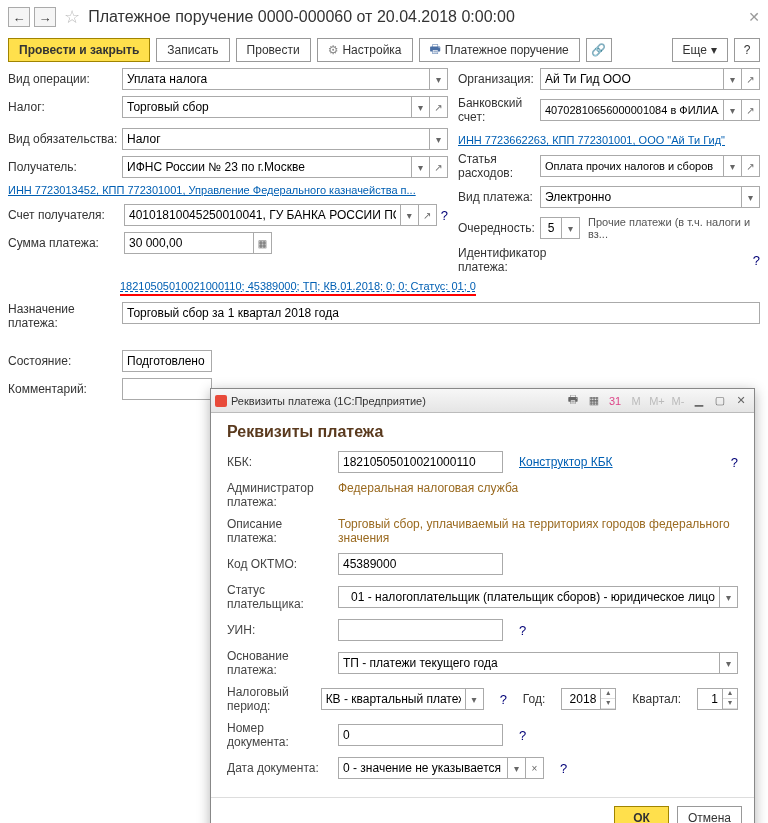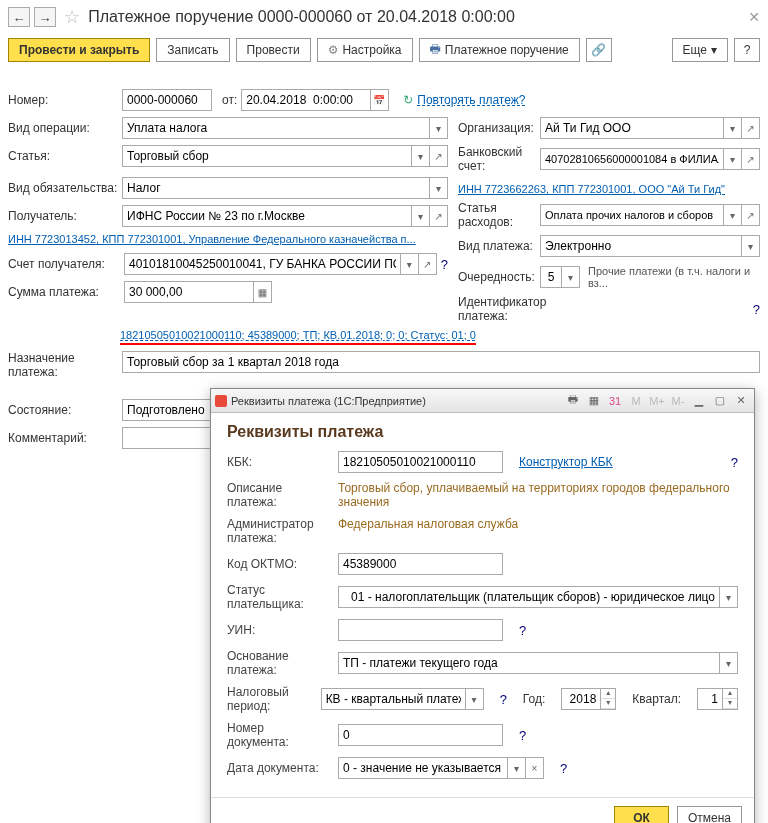--- a/index.html
+++ b/index.html
@@ -28,21 +28,21 @@
     justify-content: center;
     font-size: 13px;
   }
   .star-icon { color: #bbb; font-size: 18px; margin: 0 4px; }
   .title { font-size: 16px; font-weight: normal; flex: 1; }
   .close-x { color: #999; font-size: 14px; margin-left:auto; }
   .toolbar {
     display: flex;
     align-items: center;
     gap: 6px;
-    margin-bottom: 27px;
+    margin-bottom: 6px;
   }
   .btn {
     border: 1px solid #999;
     background: #fff;
     padding: 3px 10px;
     height: 24px;
     display: inline-flex;
     align-items: center;
     gap: 4px;
     font-size: 12px;
@@ -174,44 +174,32 @@
     <span class="btn">
         <span class="printer">🖶</span>
         <span>Платежное поручение</span>
       </span>
     <span class="btn btn-icon" style="color:#3a7;">🔗</span>
     <span style="flex:1"></span>
     <span class="btn"><span>Еще</span> ▾</span>
     <span class="btn btn-icon">?</span>
   </div>
 
-  <div class="row">
-    <span class="lbl lbl-110">Номер:</span>
-    <input class="fld" style="width: 90px;" value="0000-000060">
-    <span class="lbl" style="margin-left:6px">от:</span>
-    <div class="combo">
-      <input class="fld" style="width: 130px;" value="20.04.2018  0:00:00">
-      <span class="combo-btn">📅</span>
-    </div>
-    <span style="width:6px"></span>
-    <span style="color:#3a7">↻</span>
-    <span class="link">Повторять платеж?</span>
-  </div>
 
   <div class="two-col">
     <div class="col-l">
       <div class="row">
         <span class="lbl lbl-110">Вид операции:</span>
         <div class="combo" style="flex:1">
           <input class="fld" style="flex: 1 1 0%;" value="Уплата налога">
           <span class="combo-btn">▾</span>
         </div>
       </div>
       <div class="row">
-        <span class="lbl lbl-110">Статья:</span>
+        <span class="lbl lbl-110">Налог:</span>
         <div class="combo" style="flex:1">
           <input class="fld" style="flex: 1 1 0%;" value="Торговый сбор">
           <span class="combo-btn">▾</span>
           <span class="combo-btn">↗</span>
         </div>
       </div>
       <div class="row" style="margin-top:10px">
         <span class="lbl lbl-110">Вид обязательства:</span>
         <div class="combo" style="flex:1">
           <input class="fld" style="flex: 1 1 0%;" value="Налог">
@@ -347,27 +335,27 @@
 
     <div class="m-row">
       <span class="m-lbl">КБК:</span>
       <input class="fld" style="width: 165px;" value="18210505010021000110">
       <span class="link-solid">Конструктор КБК</span>
       <span style="flex:1"></span>
       <span class="q">?</span>
     </div>
 
     <div class="m-row" style="align-items:flex-start">
+      <span class="m-lbl">Администратор платежа:</span>
+      <span class="brown">Федеральная налоговая служба</span>
+    </div>
+
+    <div class="m-row" style="align-items:flex-start">
       <span class="m-lbl">Описание платежа:</span>
       <span class="brown" style="flex:1">Торговый сбор, уплачиваемый на территориях городов федерального значения</span>
-    </div>
-
-    <div class="m-row" style="align-items:flex-start">
-      <span class="m-lbl">Администратор платежа:</span>
-      <span class="brown">Федеральная налоговая служба</span>
     </div>
 
     <div class="m-row">
       <span class="m-lbl">Код ОКТМО:</span>
       <input class="fld" style="width: 165px;" value="45389000">
     </div>
 
     <div class="m-row">
       <span class="m-lbl">Статус плательщика:</span>
       <div class="combo" style="flex:1">

